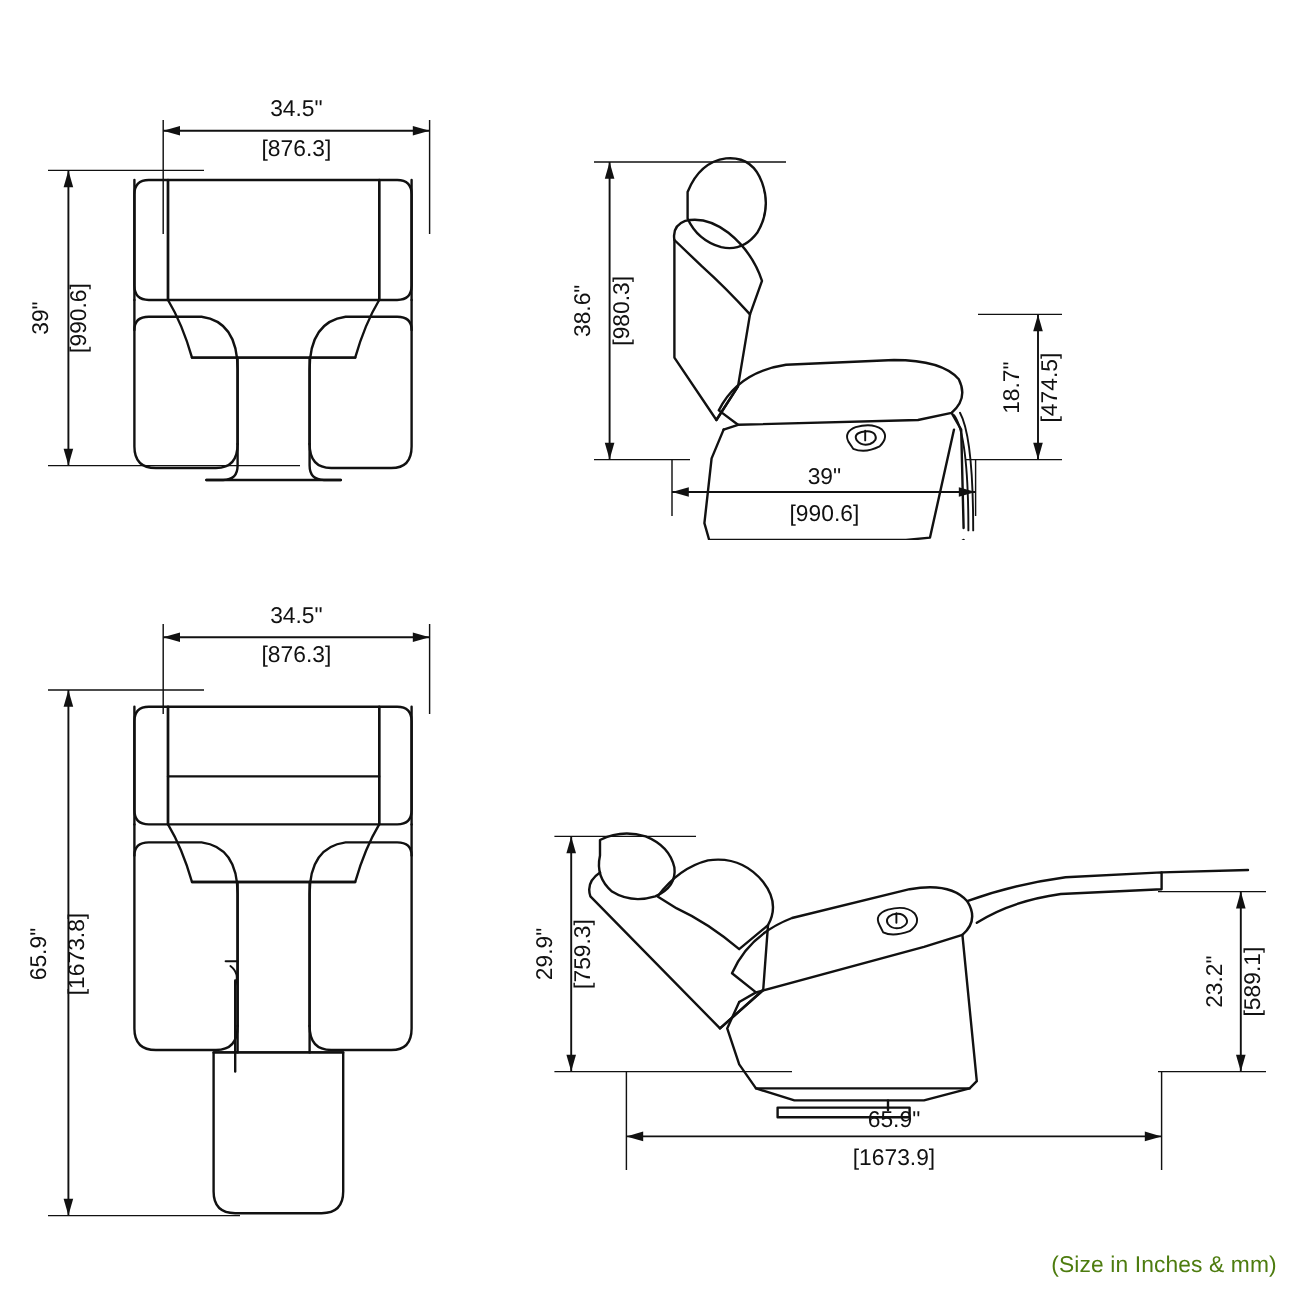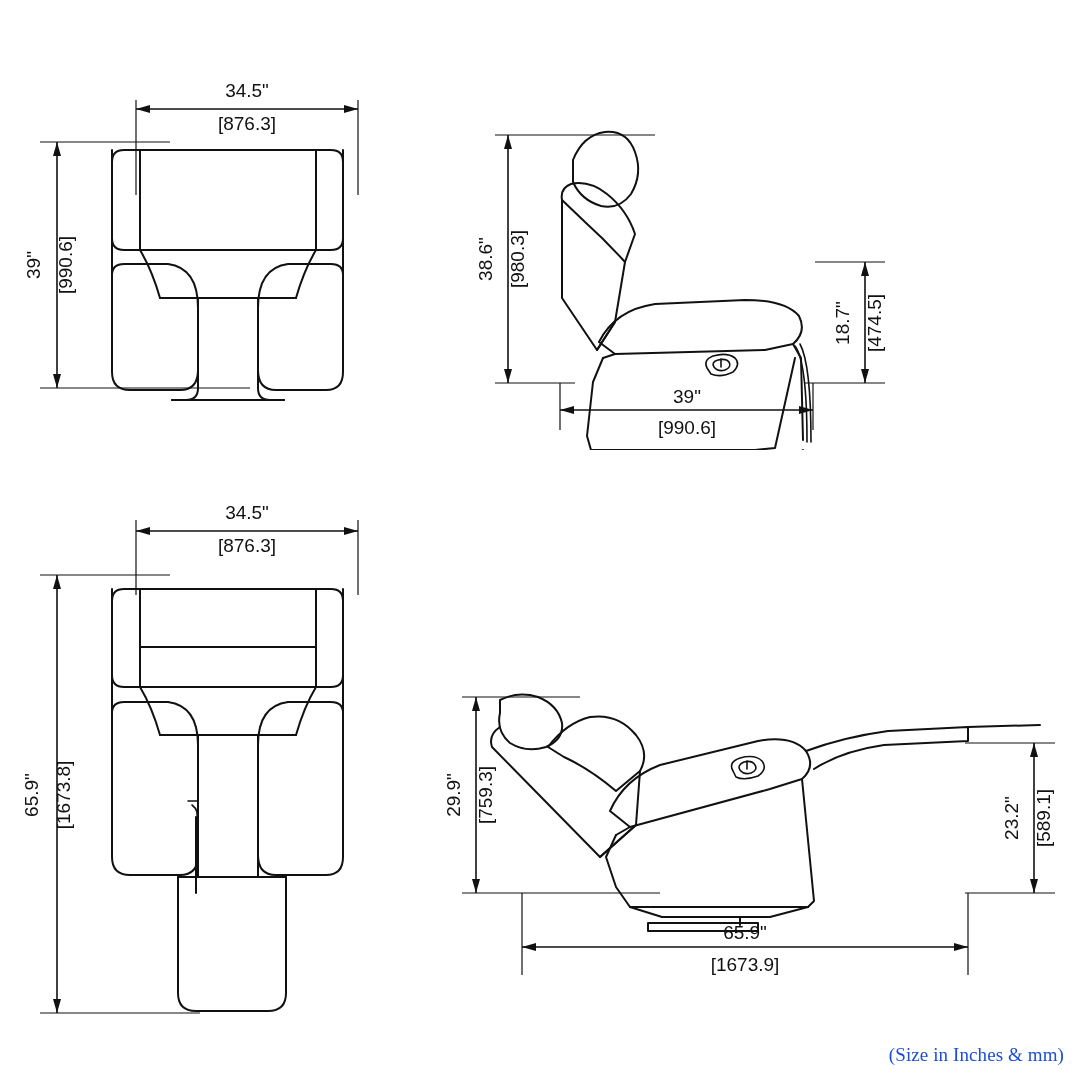--- a/index.html
+++ b/index.html
@@ -18,23 +18,23 @@
   .view {
     position: absolute;
   }
   .drawing-svg {
     display: block;
   }
   .footer-note {
     position: absolute;
     right: 16px;
     bottom: 14px;
-    font-family: Liberation Serif, serif;
+    font-family: Liberation Sans, sans-serif;
     font-size: 19px;
-    color: #1d4ed8;
+    color: #4d7c0f;
     letter-spacing: 0.1px;
     white-space: nowrap;
   }
   
   text {
     font-family: "Liberation Sans", sans-serif;
     fill: #111111;
   }
   .dim-txt {
     font-size: 19px;

